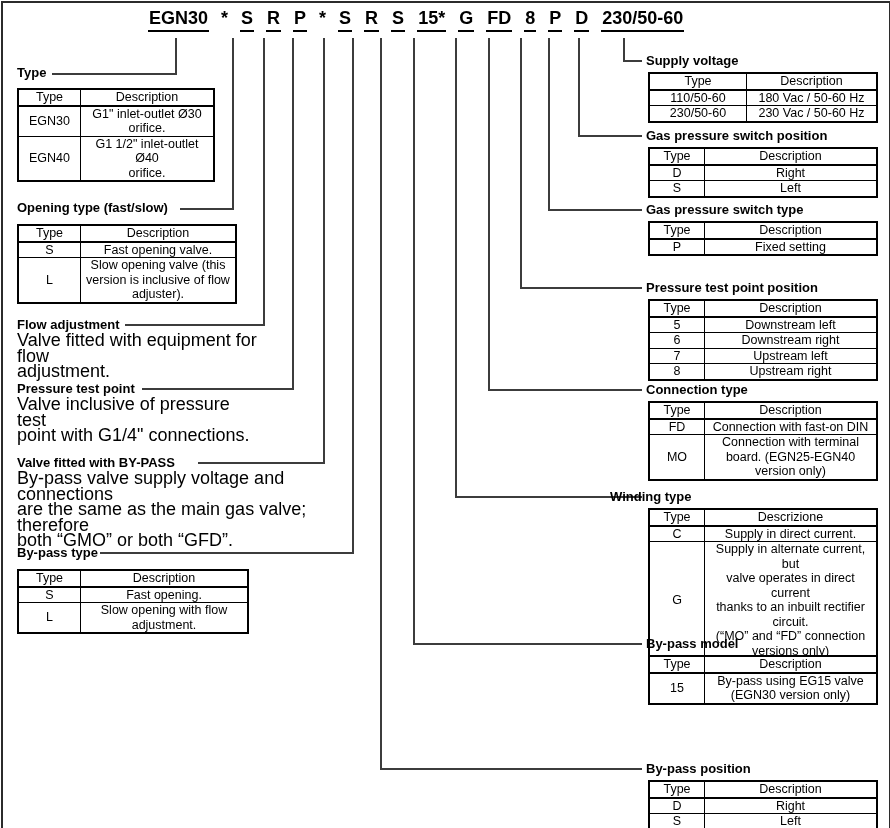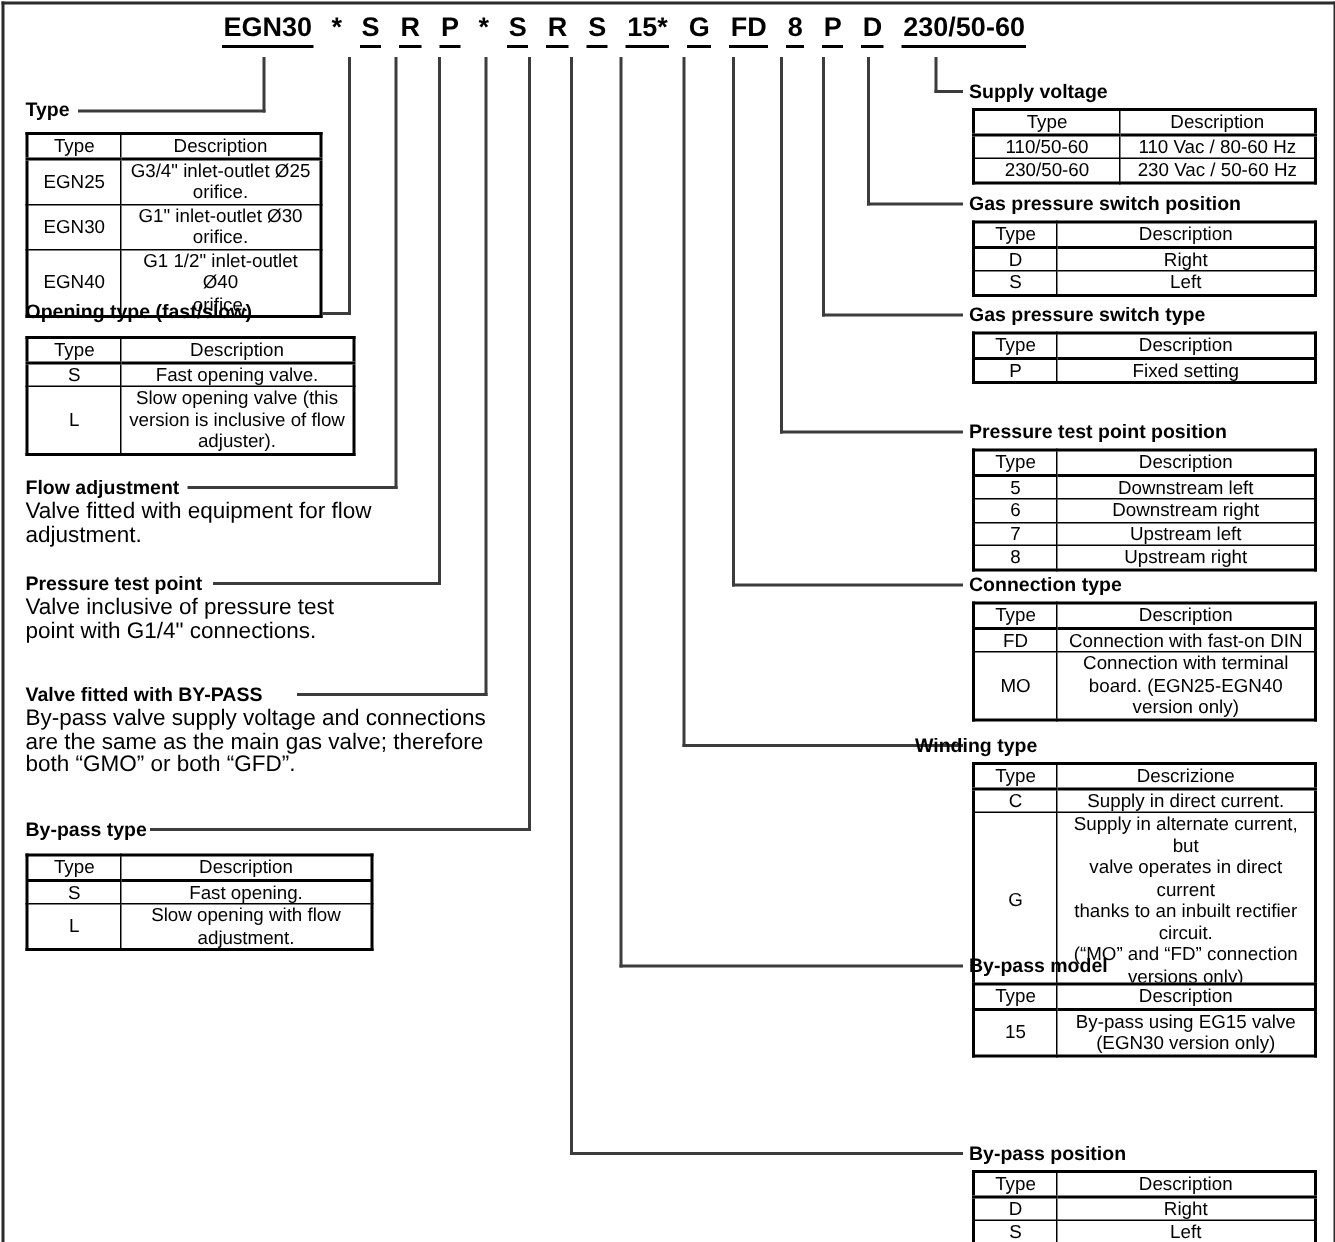--- a/index.html
+++ b/index.html
@@ -15,21 +15,21 @@
   .code{
     position:absolute;left:148px;top:7px;display:flex;gap:12px;
     font-weight:bold;font-size:18px;line-height:22px;white-space:nowrap;
   }
   .seg.u{border-bottom:2.5px solid #000;padding:0 1px 1px 1px;}
   .seg.star{padding:0;}
   .conn{position:absolute;pointer-events:none;}
   .conn-l{border-right:2px solid #3c3c3c;border-bottom:2px solid #3c3c3c;}
   .conn-r{border-left:2px solid #3c3c3c;border-bottom:2px solid #3c3c3c;}
   .h{position:absolute;font-weight:bold;font-size:13px;white-space:nowrap;}
-  .desc{position:absolute;font-size:15px;line-height:15.5px;white-space:pre-line;}
+  .desc{position:absolute;font-size:18px;line-height:15.5px;white-space:pre-line;}
   table.tbl{
     position:absolute;border-collapse:collapse;table-layout:fixed;
     font-size:12.5px;text-align:center;background:#fff;
     border:2px solid #000;
   }
   .tbl th,.tbl td{
     border:1px solid #000;padding:0 2px;line-height:14.5px;
     white-space:pre-line;vertical-align:middle;font-weight:normal;
   }
   .tbl thead th{border-bottom:2px solid #000;}
@@ -77,25 +77,20 @@
 <div class="h" style="left:17px;top:65px">Type</div>
 <table class="tbl" style="left:17px;top:88px;width:198px">
     <thead>
       <tr>
         <th style="width: 57px;">Type</th>
         <th>Description</th>
       </tr>
     </thead>
     <tbody>
       <tr>
-        <td>EGN25</td>
-        <td>G3/4" inlet-outlet Ø25
-orifice.</td>
-      </tr>
-      <tr>
         <td>EGN30</td>
         <td>G1" inlet-outlet Ø30
 orifice.</td>
       </tr>
       <tr>
         <td>EGN40</td>
         <td>G1 1/2" inlet-outlet Ø40
 orifice.</td>
       </tr>
     </tbody>
@@ -161,21 +156,21 @@
 <table class="tbl" style="left:648px;top:72px;width:230px">
     <thead>
       <tr>
         <th style="width: 92px;">Type</th>
         <th>Description</th>
       </tr>
     </thead>
     <tbody>
       <tr>
         <td>110/50-60</td>
-        <td>110 Vac / 80-60 Hz</td>
+        <td>180 Vac / 50-60 Hz</td>
       </tr>
       <tr>
         <td>230/50-60</td>
         <td>230 Vac / 50-60 Hz</td>
       </tr>
     </tbody>
   </table>
 
 <div class="h" style="left:646px;top:128px">Gas pressure switch position</div>
 <table class="tbl" style="left:648px;top:147px;width:230px">

